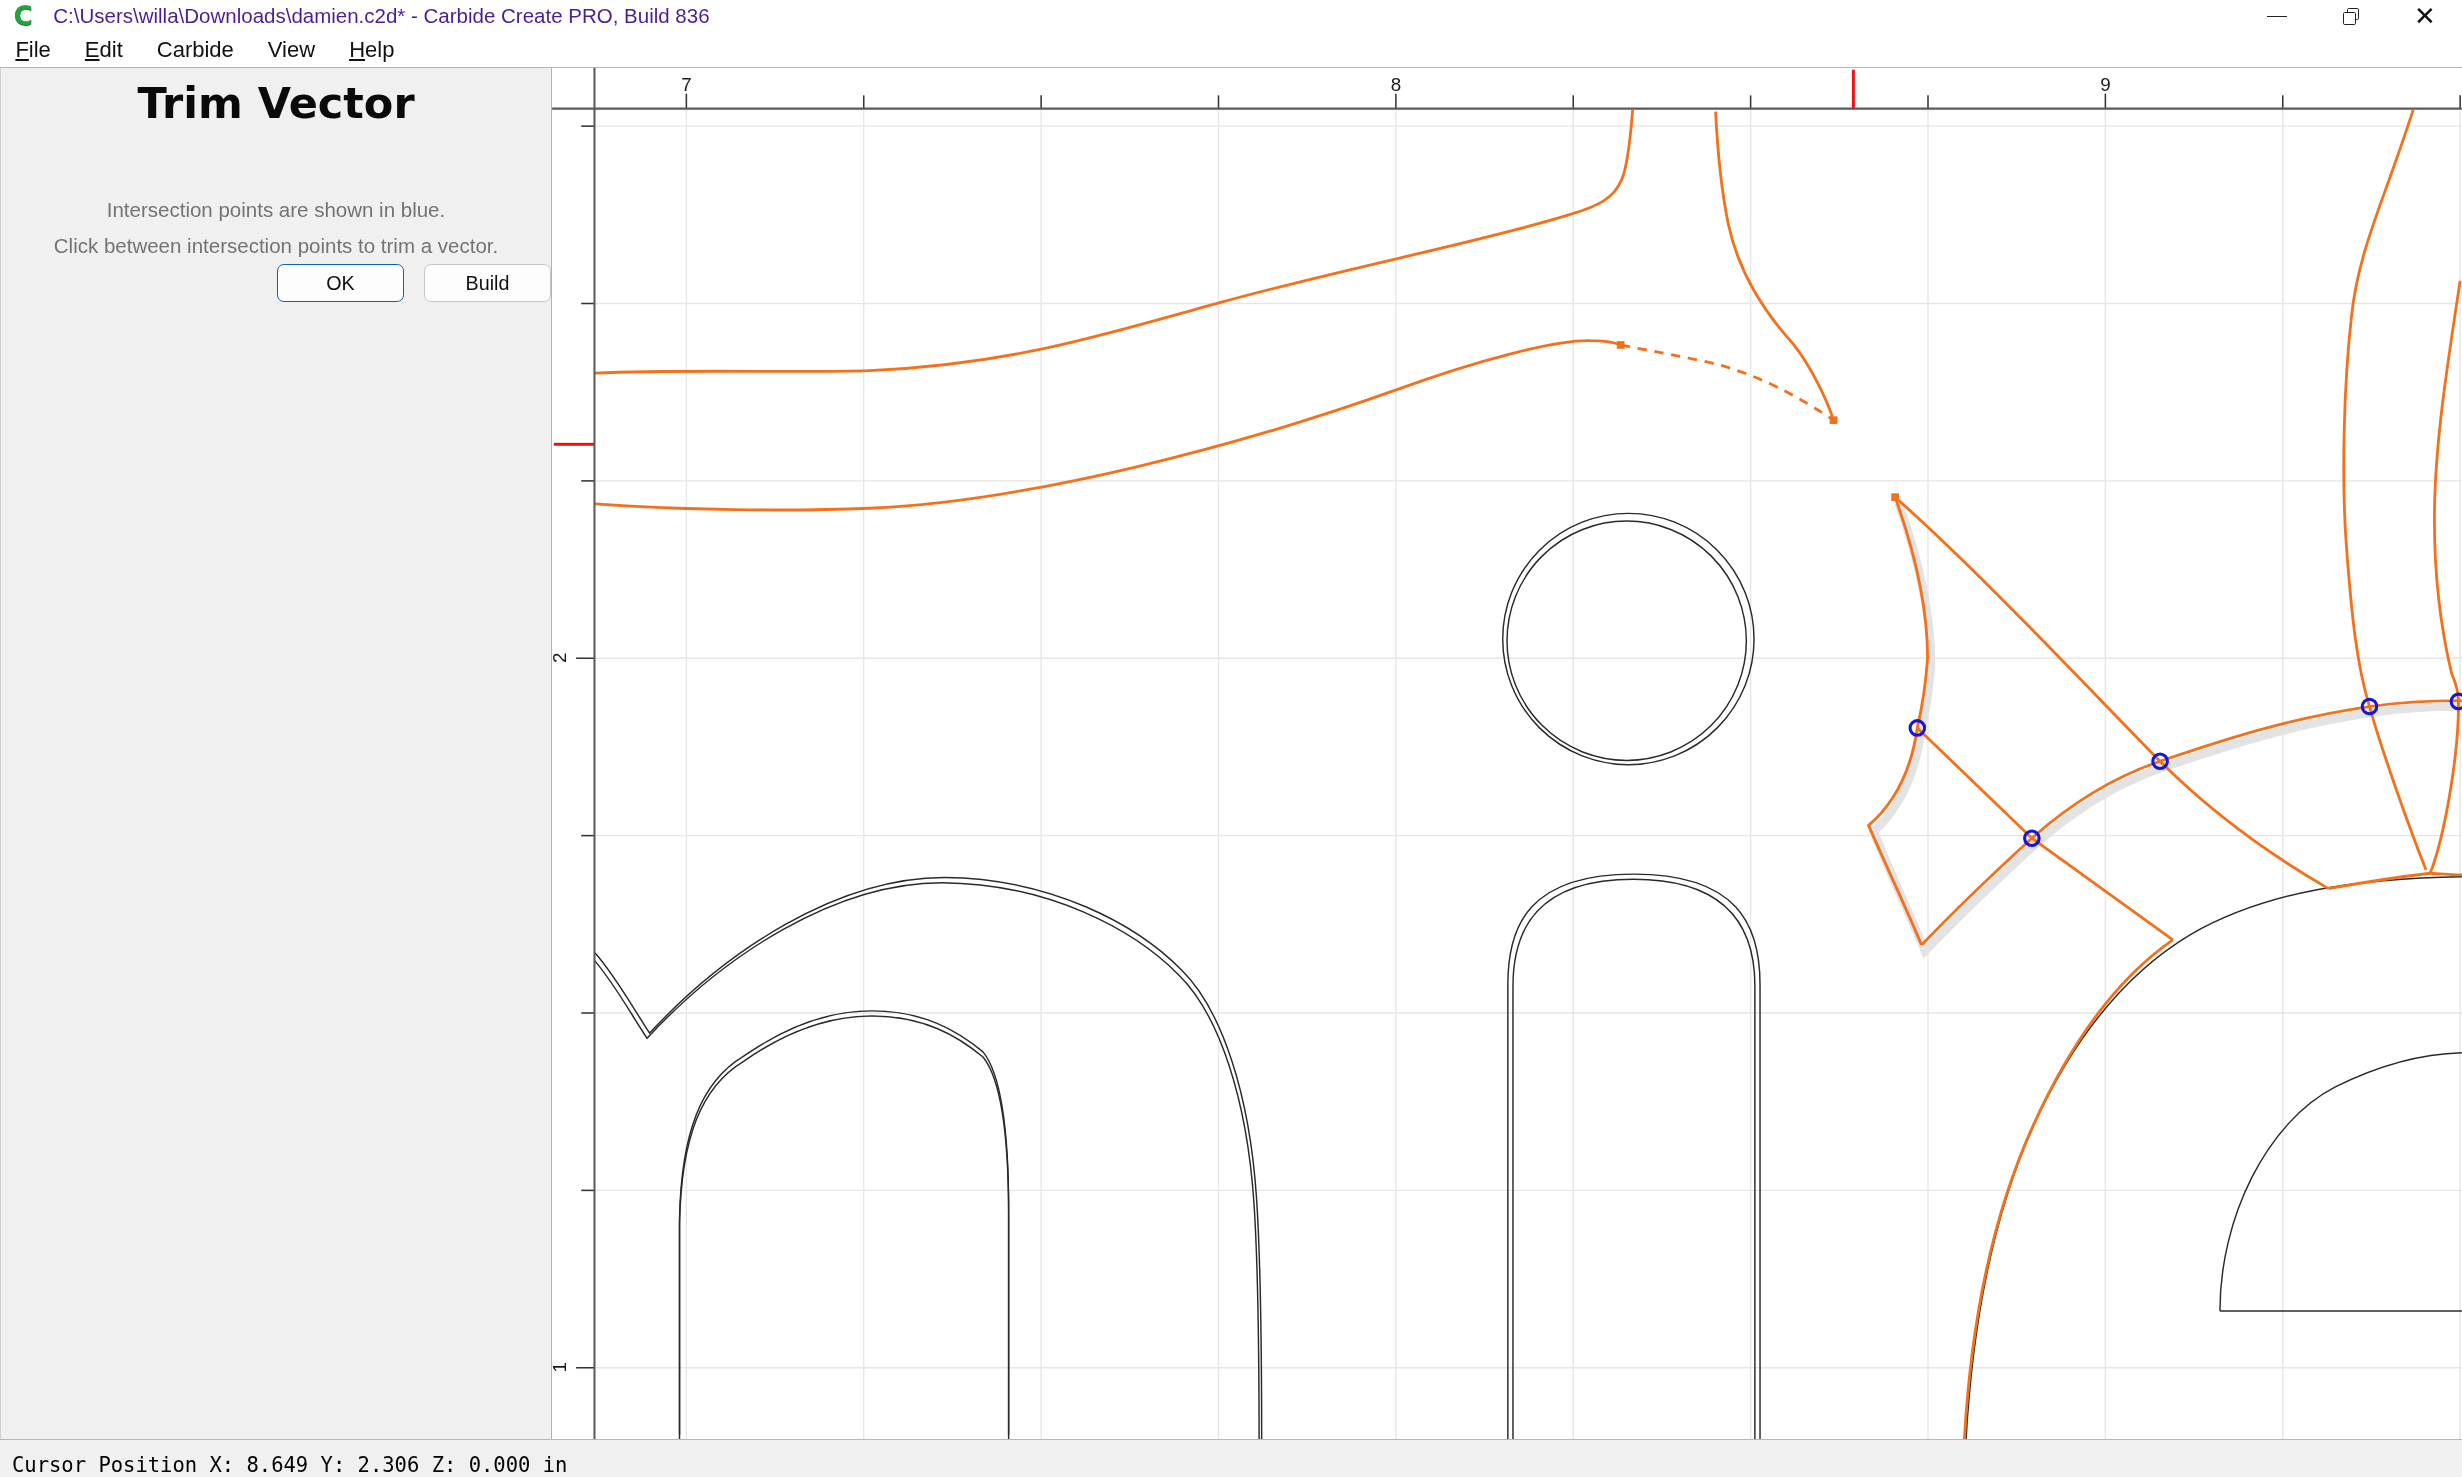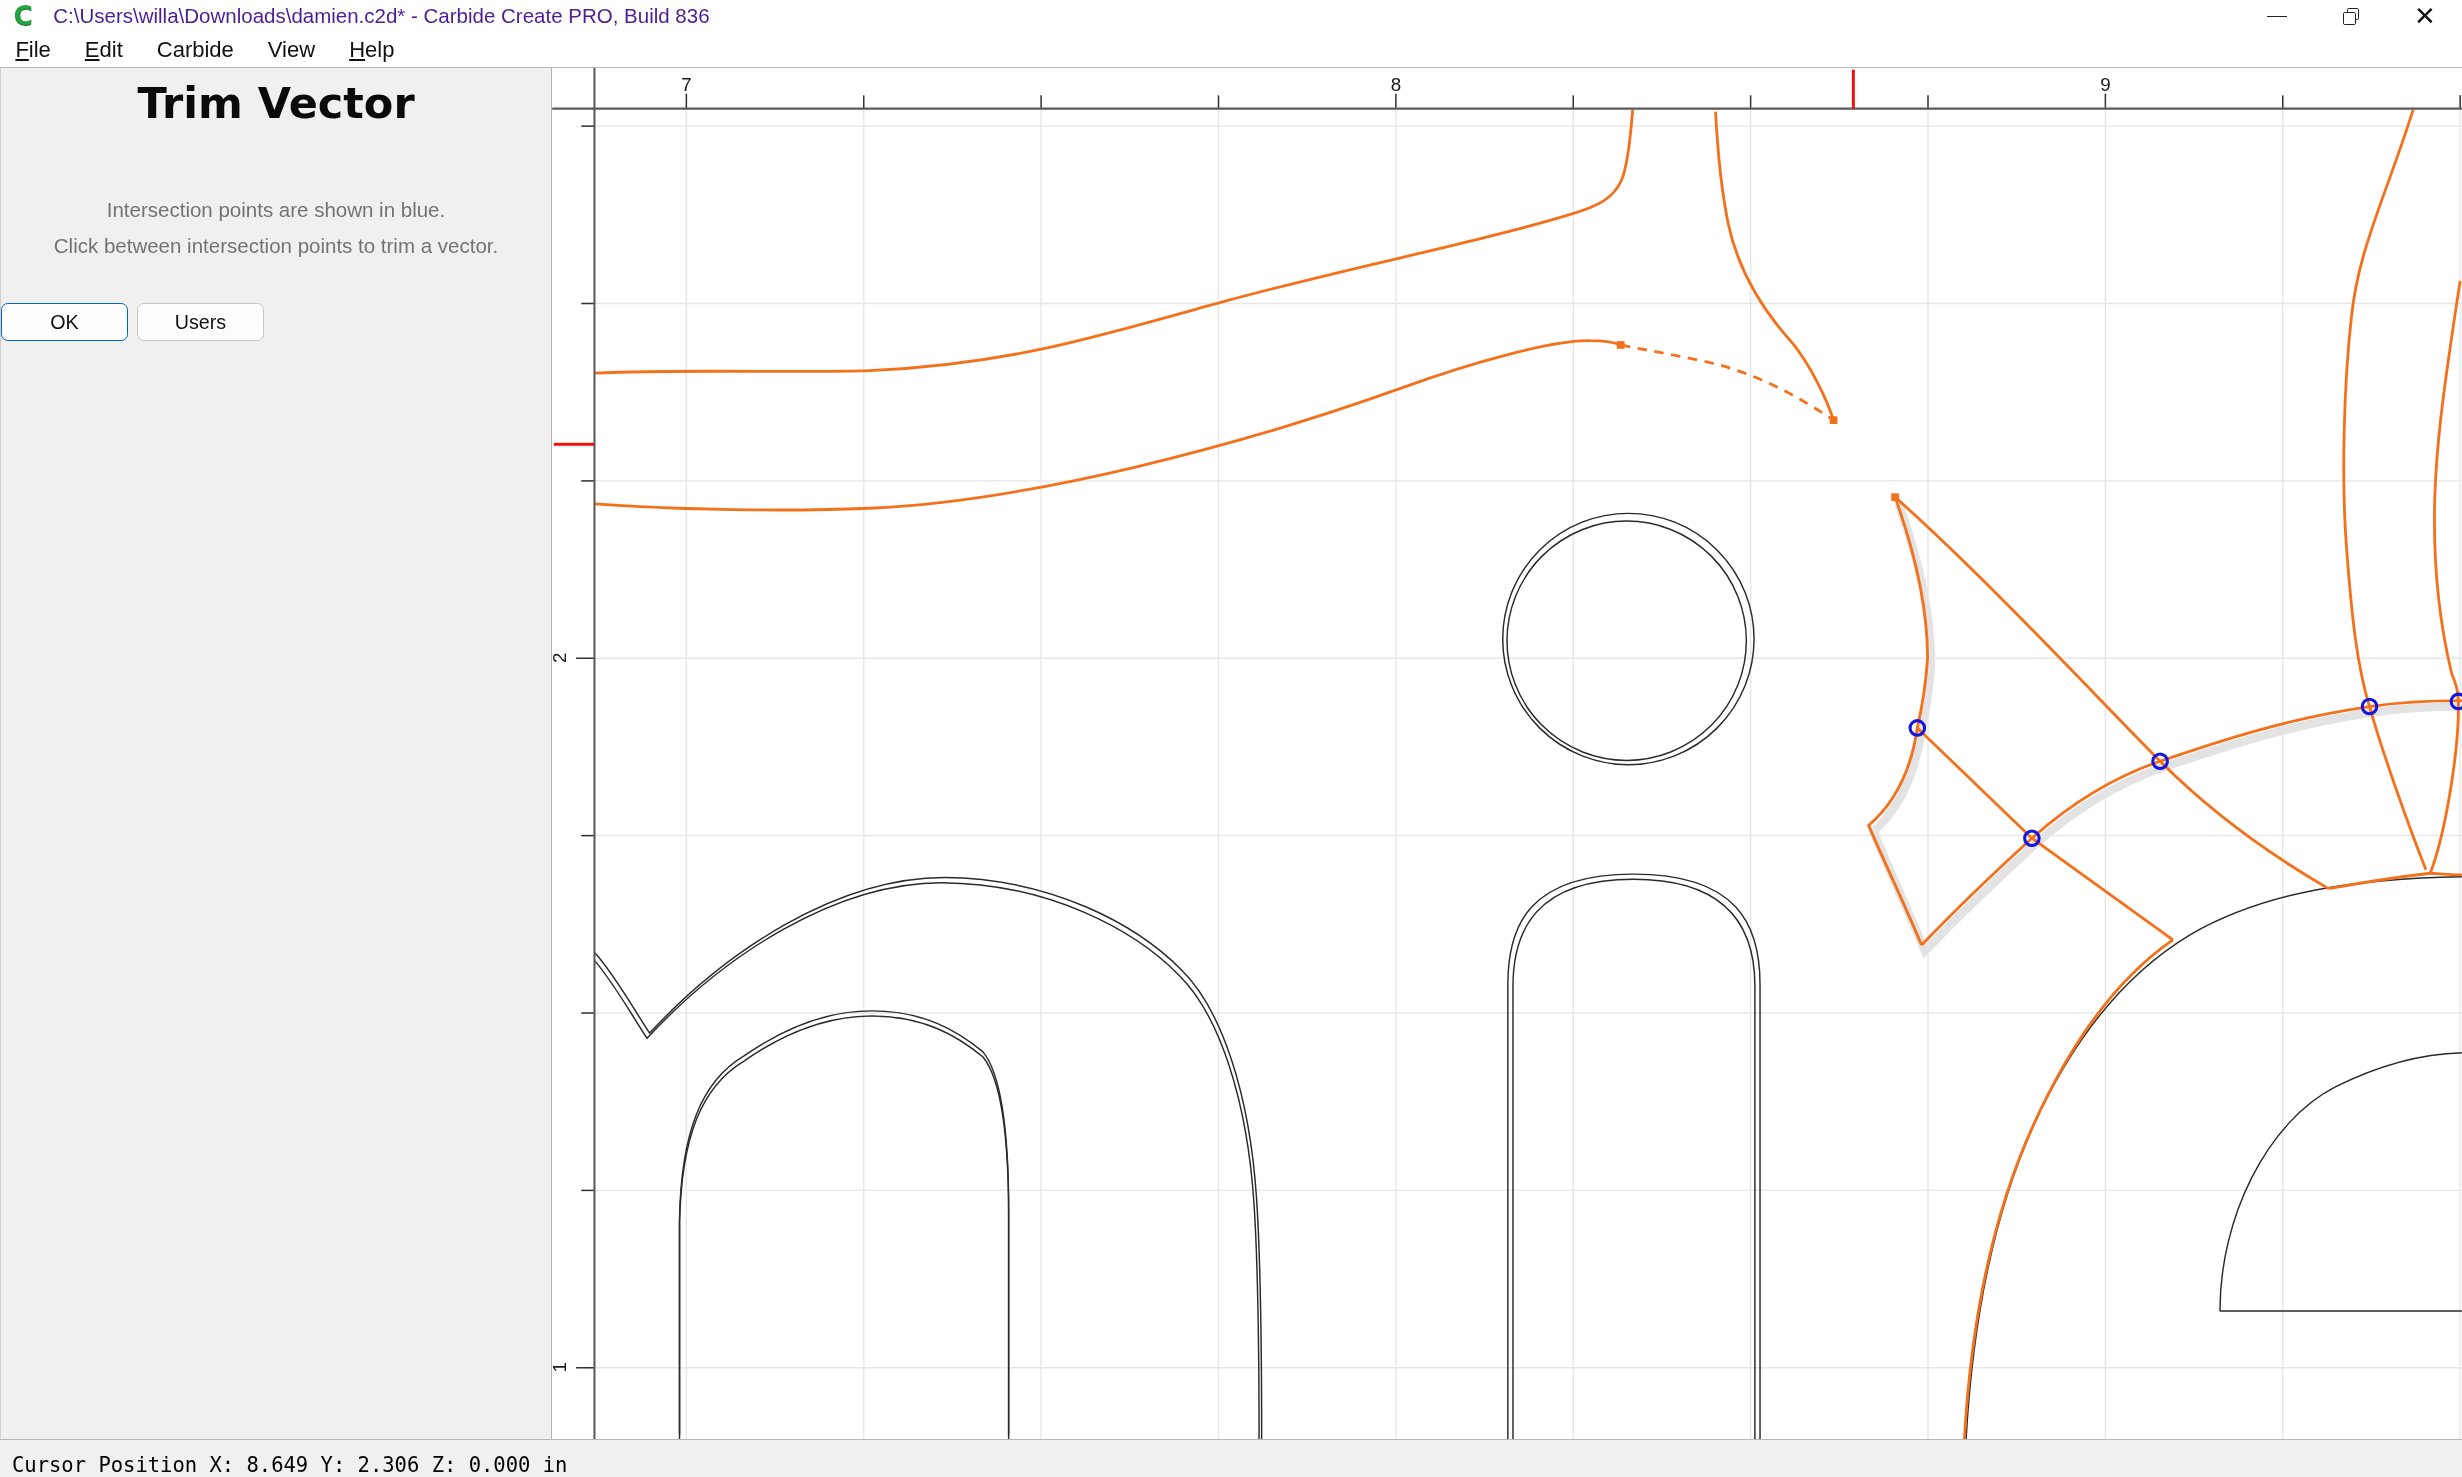--- a/index.html
+++ b/index.html
@@ -39,21 +39,21 @@
   #panel{
     position:absolute;left:0;top:0;width:552px;height:1372px;background:#f0f0f0;
     border-right:0.9px solid #b3b3b3;border-left:0.9px solid #d0d0d0;
     text-align:center;
   }
   #panel-title{
     margin-top:10px;font-family:"DejaVu Sans",sans-serif;
     font-size:43px;font-weight:bold;color:#0a0a0a;letter-spacing:0px;
   }
   #panel-instructions{margin-top:64px;font-size:20.5px;color:#737373;line-height:36px;}
-  #panel-buttons{margin-top:39px;display:flex;justify-content:flex-start;gap:9px;}
+  #panel-buttons{display:flex;justify-content:flex-end;gap:20px;}
   .dlg-btn{
     width:127px;height:38px;border-radius:6.8px;background:#fdfdfd;
     font-family:"Liberation Sans",sans-serif;font-size:19.7px;color:#111;
     display:flex;align-items:center;justify-content:center;cursor:pointer;
   }
   #ok-btn{border:1.7px solid #0066bf;}
   #cancel-btn{border:0.9px solid #c6c6c6;}
   
   #canvas-wrap{position:absolute;left:552px;top:0;width:1910px;height:1372px;background:#ffffff;}
   
@@ -98,21 +98,21 @@
   <div id="main">
 
     <div id="panel">
       <div id="panel-title">Trim Vector</div>
       <div id="panel-instructions">
         <div>Intersection points are shown in blue.</div>
         <div>Click between intersection points to trim a vector.</div>
       </div>
       <div id="panel-buttons">
         <div class="dlg-btn" id="ok-btn">OK</div>
-        <div class="dlg-btn" id="cancel-btn">Users</div>
+        <div class="dlg-btn" id="cancel-btn">Build</div>
       </div>
     </div>
 
     <div id="canvas-wrap">
       <svg id="cv" width="1910" height="1372" viewBox="0 0 2234 1605" xmlns="http://www.w3.org/2000/svg">
 
         <g id="grid-group">
             <line x1="157" y1="48" x2="157" y2="1605" stroke="#e6e6e6" stroke-width="1.6"></line>
             <line x1="364.5" y1="48" x2="364.5" y2="1605" stroke="#e6e6e6" stroke-width="1.6"></line>
             <line x1="572" y1="48" x2="572" y2="1605" stroke="#e6e6e6" stroke-width="1.6"></line>

